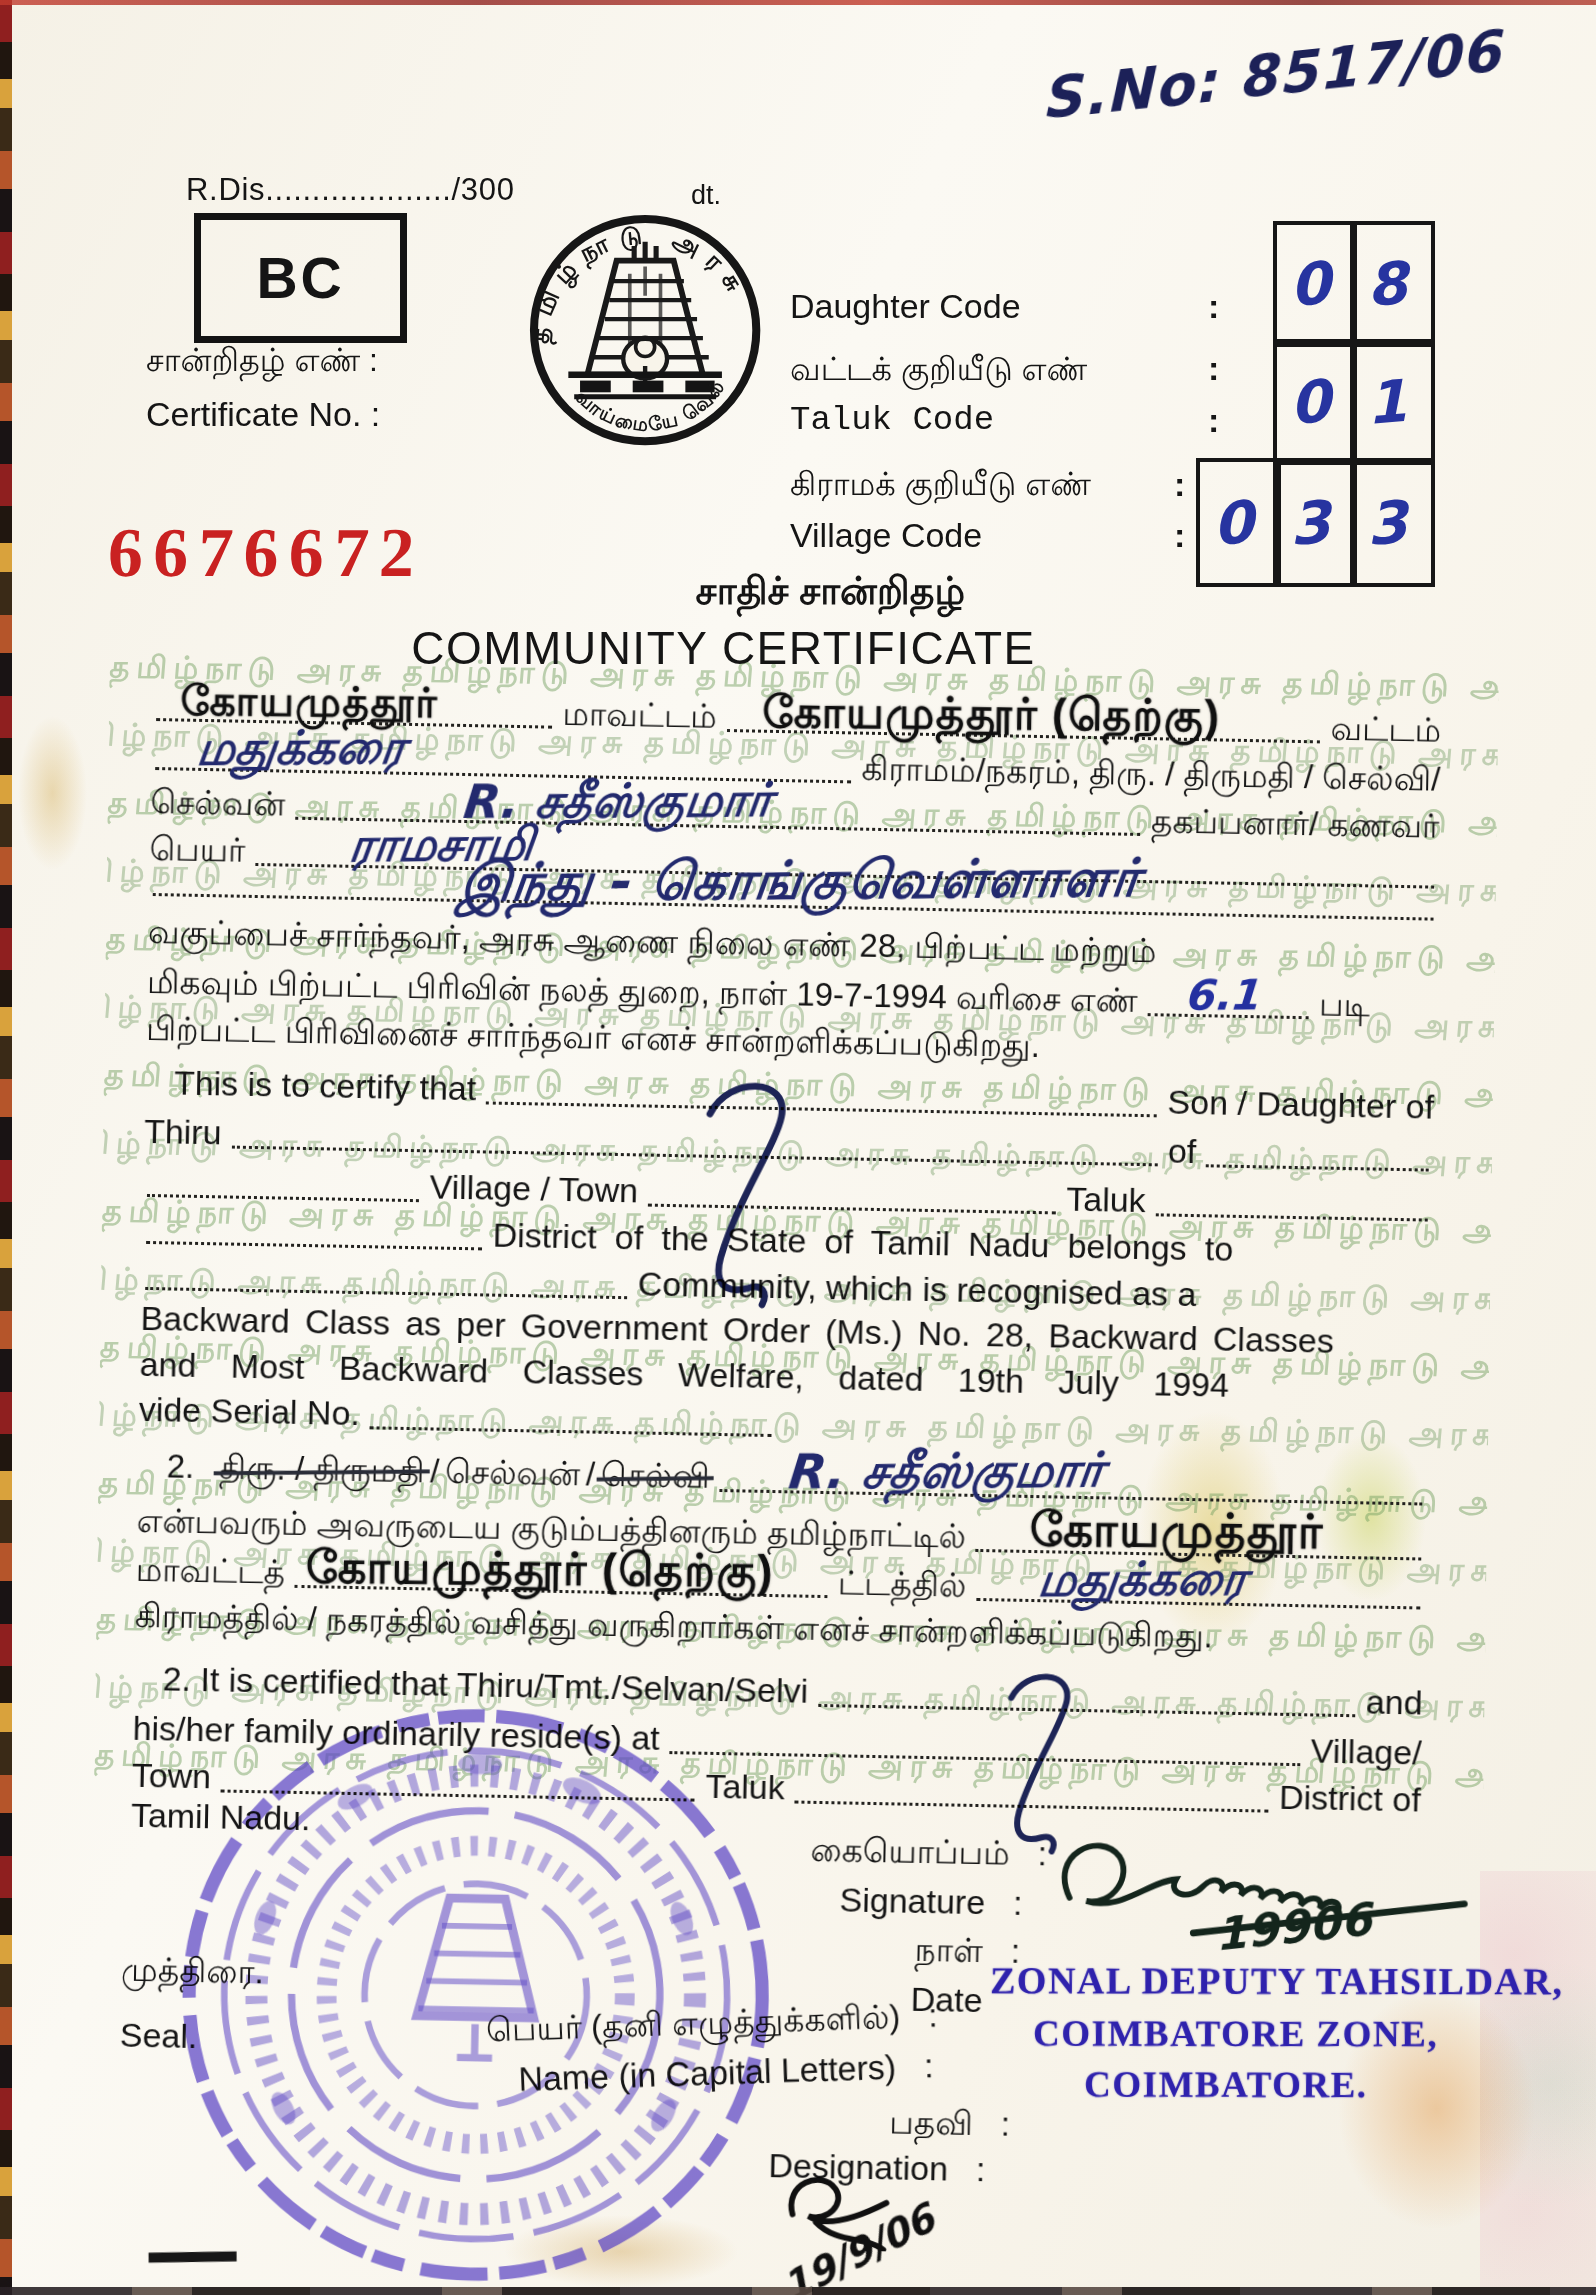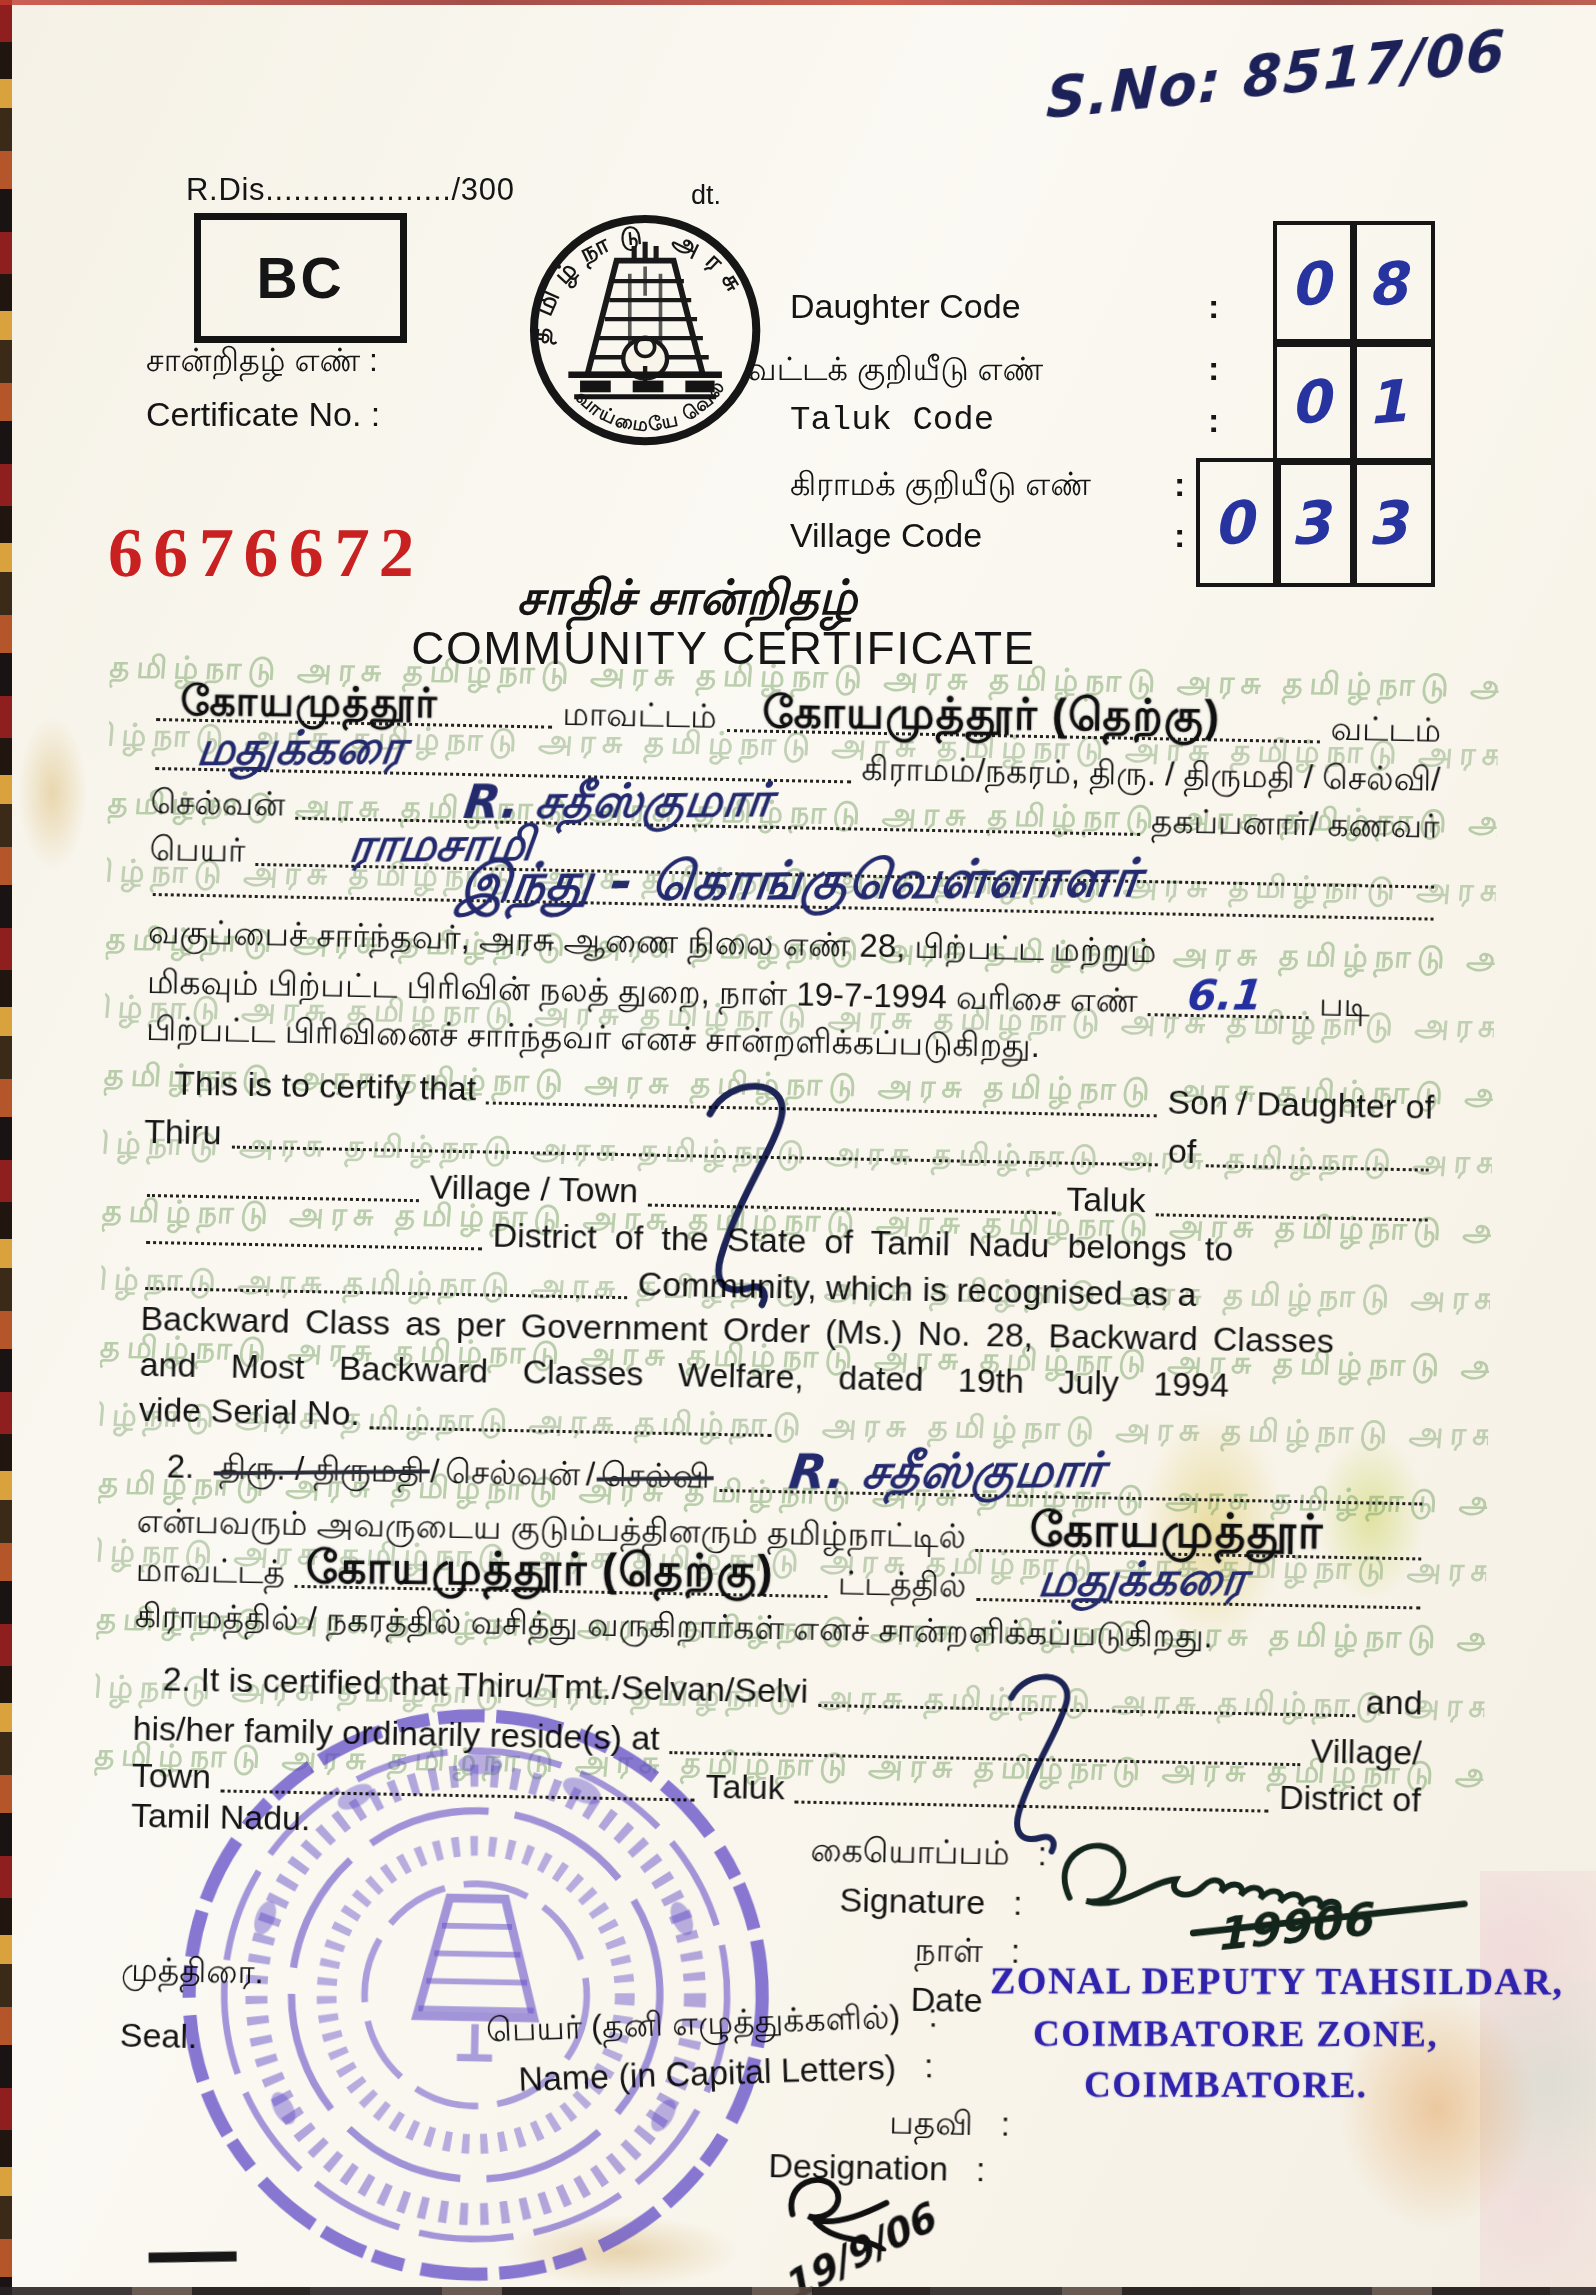--- a/index.html
+++ b/index.html
@@ -121,21 +121,21 @@
       <textPath href="#arcBot" startOffset="12%">வாய்மையே வெல்லும்</textPath>
     </text>
   </svg>
 
   <div class="abs pt" style="left:146px;top:342px;font-size:32px;z-index:3;">சான்றிதழ் எண் :</div>
   <div class="abs pt" style="left:146px;top:395px;font-size:34px;z-index:3;">Certificate No.   :</div>
 
   <div class="abs codelabel-en" style="left:790px;top:287px;">Daughter Code</div>
   <div class="abs colon" style="left:1208px;top:287px;">:</div>
 
-  <div class="abs codelabel-ta" style="left:746px;top:351px;">வட்டக் குறியீடு எண்</div>
+  <div class="abs codelabel-ta" style="left:790px;top:351px;">வட்டக் குறியீடு எண்</div>
   <div class="abs colon" style="left:1208px;top:349px;">:</div>
   <div class="abs codelabel-en" style="left:790px;top:401px;font-family:Liberation Mono, monospace;">Taluk Code</div>
   <div class="abs colon" style="left:1208px;top:401px;">:</div>
 
   <div class="abs codelabel-ta" style="left:790px;top:466px;">கிராமக் குறியீடு எண்</div>
   <div class="abs colon" style="left:1174px;top:465px;">:</div>
   <div class="abs codelabel-en" style="left:790px;top:516px;">Village Code</div>
   <div class="abs colon" style="left:1174px;top:516px;">:</div>
 
   <div class="cell" style="left:1273px;top:221px;width:76px;height:118px;">
@@ -154,21 +154,21 @@
       <span class="digit">0</span>
     </div>
   <div class="cell" style="left:1273px;top:458px;width:76px;height:121px;">
       <span class="digit">3</span>
     </div>
   <div class="cell" style="left:1350px;top:458px;width:77px;height:121px;">
       <span class="digit">3</span>
     </div>
 
   <div class="abs" style="left:108px;top:513px;font-family:'Liberation Serif',serif;font-weight:700;font-size:70px;color:#c92121;letter-spacing:10.2px;transform:skewX(-2deg);z-index:3;">6676672</div>
-  <div class="abs" style="left:409px;top:570px;width:556px;text-align:center;font-size:48px;font-weight:700;z-index:3;font-style:italic;">சாதிச் சான்றிதழ்</div>
+  <div class="abs" style="left:409px;top:570px;width:556px;text-align:right;font-size:38px;font-weight:700;z-index:3;">சாதிச் சான்றிதழ்</div>
   <div class="abs" style="left:314px;top:621px;width:819px;text-align:center;font-size:46px;font-weight:400;letter-spacing:1.5px;z-index:3;">COMMUNITY CERTIFICATE</div>
 
   <div id="form-body" class="abs" style="left:0;top:0;width:1597px;height:2295px;transform:rotate(1.1deg);transform-origin:102px 673px;z-index:3;">
 
     <div class="line" style="top:686px;">
       <span class="fill" style="flex:2;">
         <span class="stampT">கோயமுத்தூர்</span>
       </span>
       <span class="pt">மாவட்டம்</span>
       <span class="fill" style="flex:3;">

